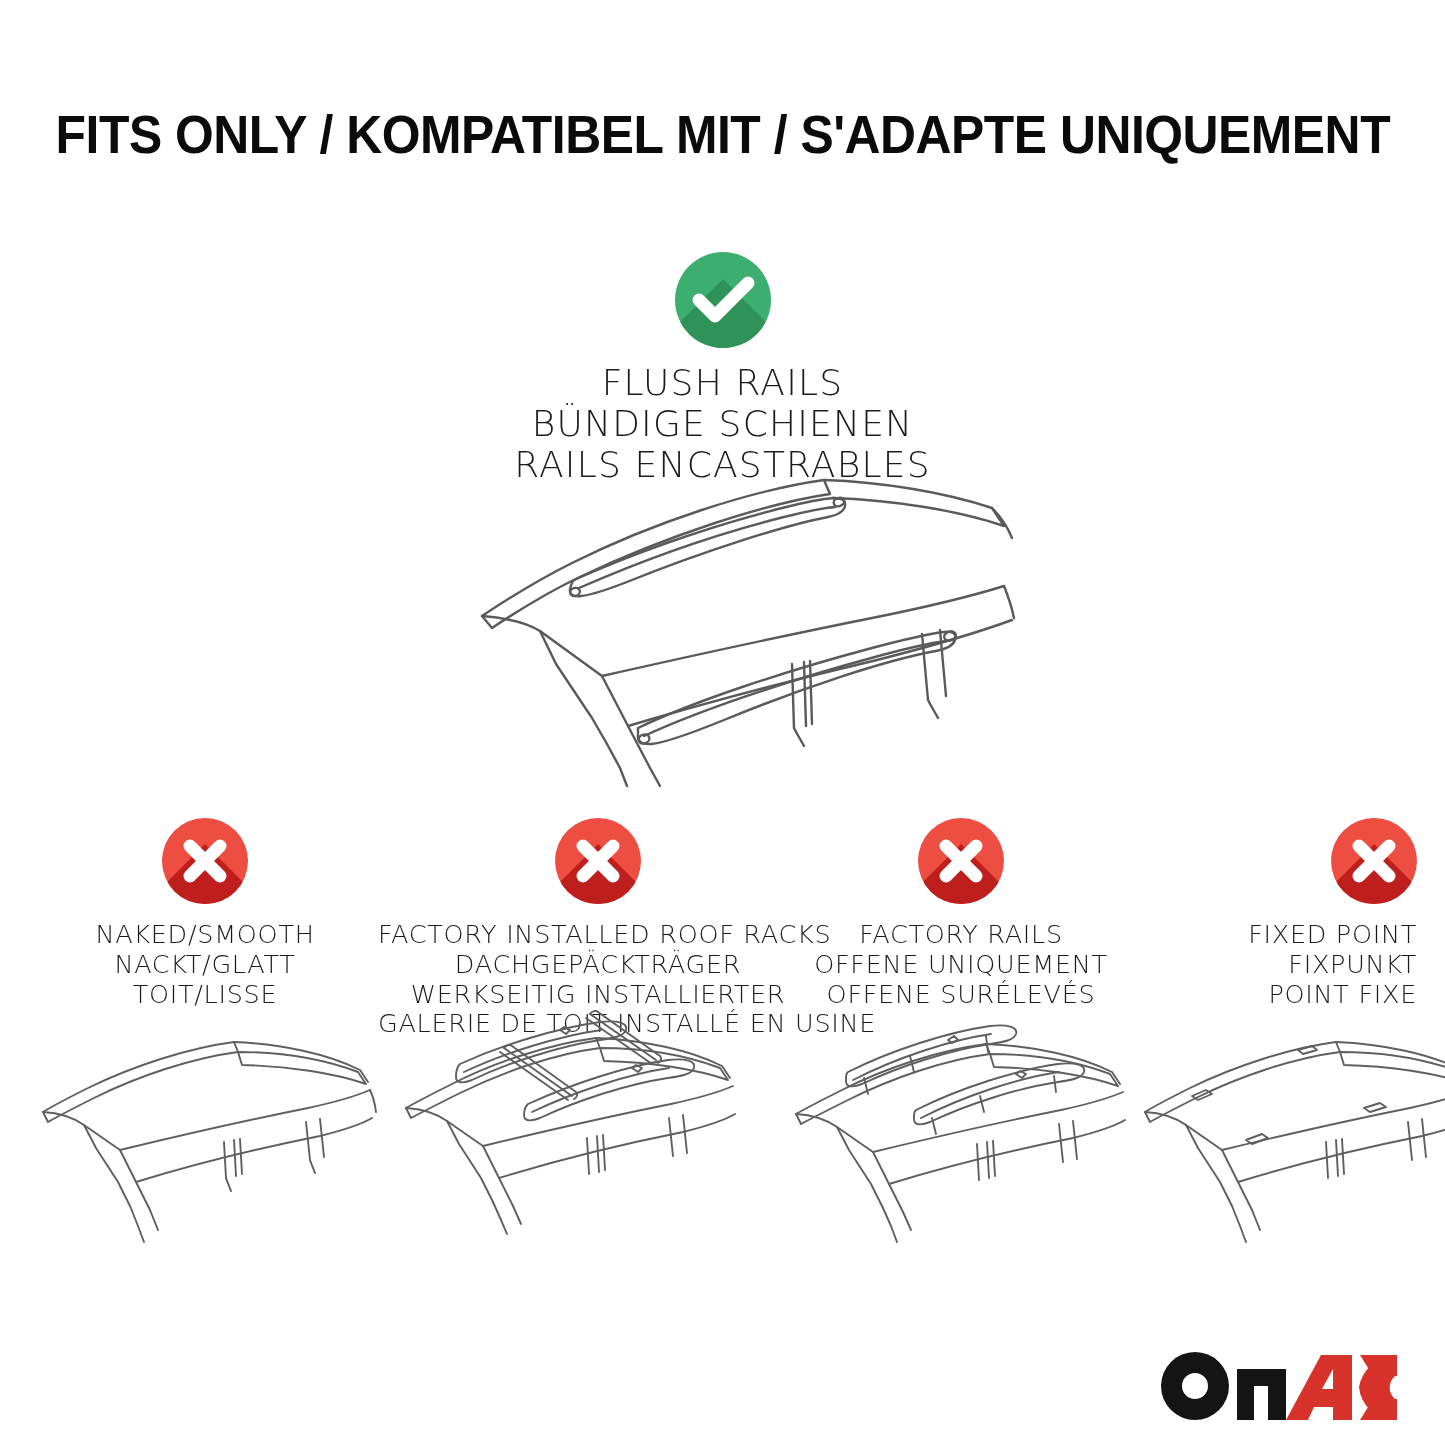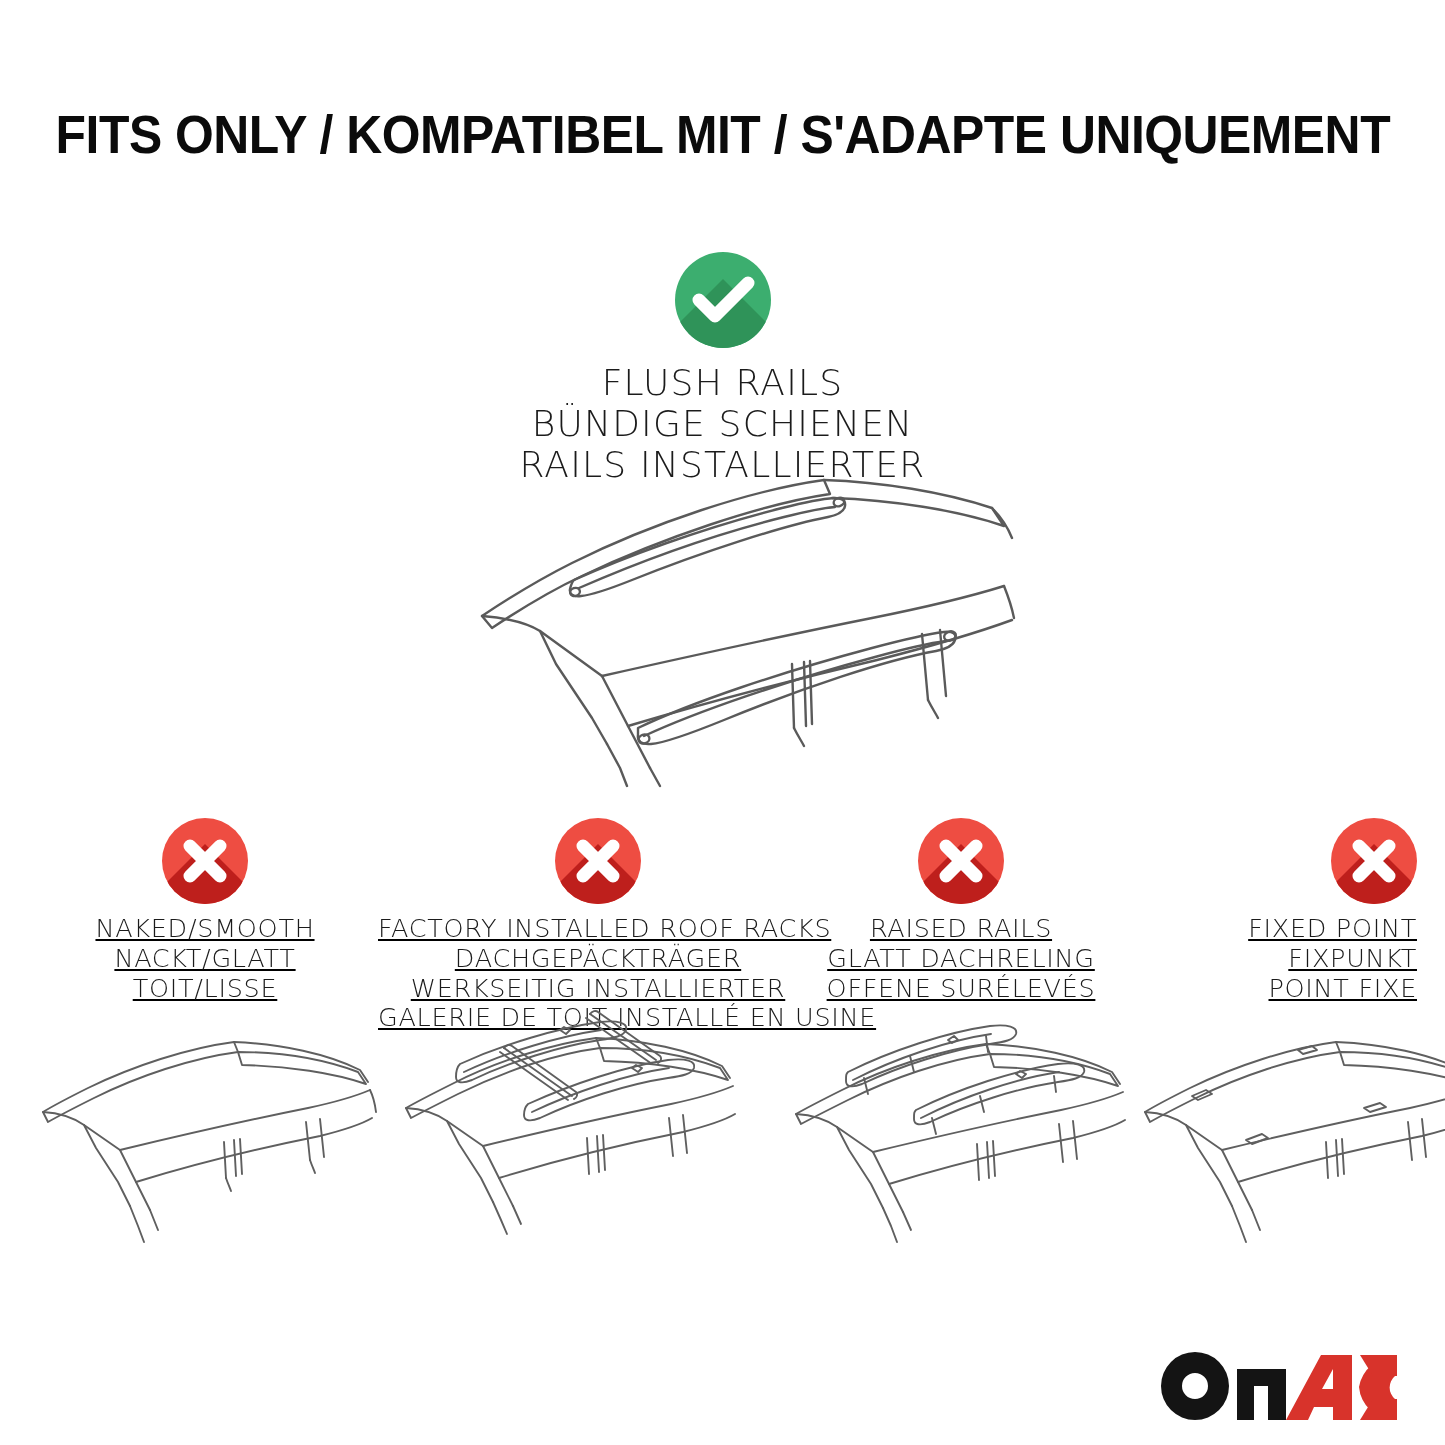--- a/index.html
+++ b/index.html
@@ -116,21 +116,21 @@
   .x-badge .longshadow {
     position: absolute;
     left: 50%;
     top: 30%;
     width: 160%;
     height: 160%;
     background: #BE1F1C;
     transform: rotate(45deg);
     transform-origin: 0 0;
   }
-  .col-labels { line-height: 1.17; text-decoration: underline; }
+  .col-labels { margin-top: 6px; line-height: 1.17; }
   .col-labels div {
     font-family: "DejaVu Sans", sans-serif;
     font-weight: 300;
     font-size: 25.5px;
     letter-spacing: 0.7px;
     color: #1b1b1b;
     white-space: nowrap;
   }
 
   
@@ -165,21 +165,21 @@
     <div class="badge" id="check-badge">
       <div class="longshadow"></div>
       <svg class="glyph" viewBox="0 0 96 96">
         <path d="M24 48 L40 64 L73 31" fill="none" stroke="#ffffff" stroke-width="13" stroke-linecap="round" stroke-linejoin="round"></path>
       </svg>
     </div>
 
     <div class="primary-labels">
       <div>FLUSH RAILS</div>
       <div>BÜNDIGE SCHIENEN</div>
-      <div>RAILS INSTALLIERTER</div>
+      <div>RAILS ENCASTRABLES</div>
     </div>
   </div>
 
   <svg id="main-illustration" viewBox="0 0 570 330">
     <g fill="none" stroke="#5a5a5a" stroke-width="2.4" stroke-linecap="round" stroke-linejoin="round">
 
       <path d="M372 12 C300 22 200 55 120 95 C90 110 60 128 30 148
                L40 160 C70 140 100 122 130 108 C210 70 310 36 378 26 Z"></path>
       <path d="M378 26 C430 24 490 28 530 36 L540 52 C500 43 440 38 384 40 Z" opacity="0"></path>
 
@@ -258,22 +258,22 @@
     <div class="col" style="left:806px; width:310px;">
       <div class="col-badge-wrap">
         <div class="badge x-badge">
           <div class="longshadow"></div>
           <svg class="glyph" viewBox="0 0 86 86">
             <path d="M28 28 L58 58 M58 28 L28 58" fill="none" stroke="#ffffff" stroke-width="13" stroke-linecap="round"></path>
           </svg>
         </div>
       </div>
       <div class="col-labels">
-        <div>RAISED RAILS</div>
-        <div>GLATT DACHRELING</div>
+        <div>FACTORY RAILS</div>
+        <div>OFFENE UNIQUEMENT</div>
         <div>OFFENE SURÉLEVÉS</div>
       </div>
     </div>
 
     <div class="col" style="left:1117px; width:300px;text-align:right;">
       <div class="col-badge-wrap">
         <div class="badge x-badge">
           <div class="longshadow"></div>
           <svg class="glyph" viewBox="0 0 86 86">
             <path d="M28 28 L58 58 M58 28 L28 58" fill="none" stroke="#ffffff" stroke-width="13" stroke-linecap="round"></path>

